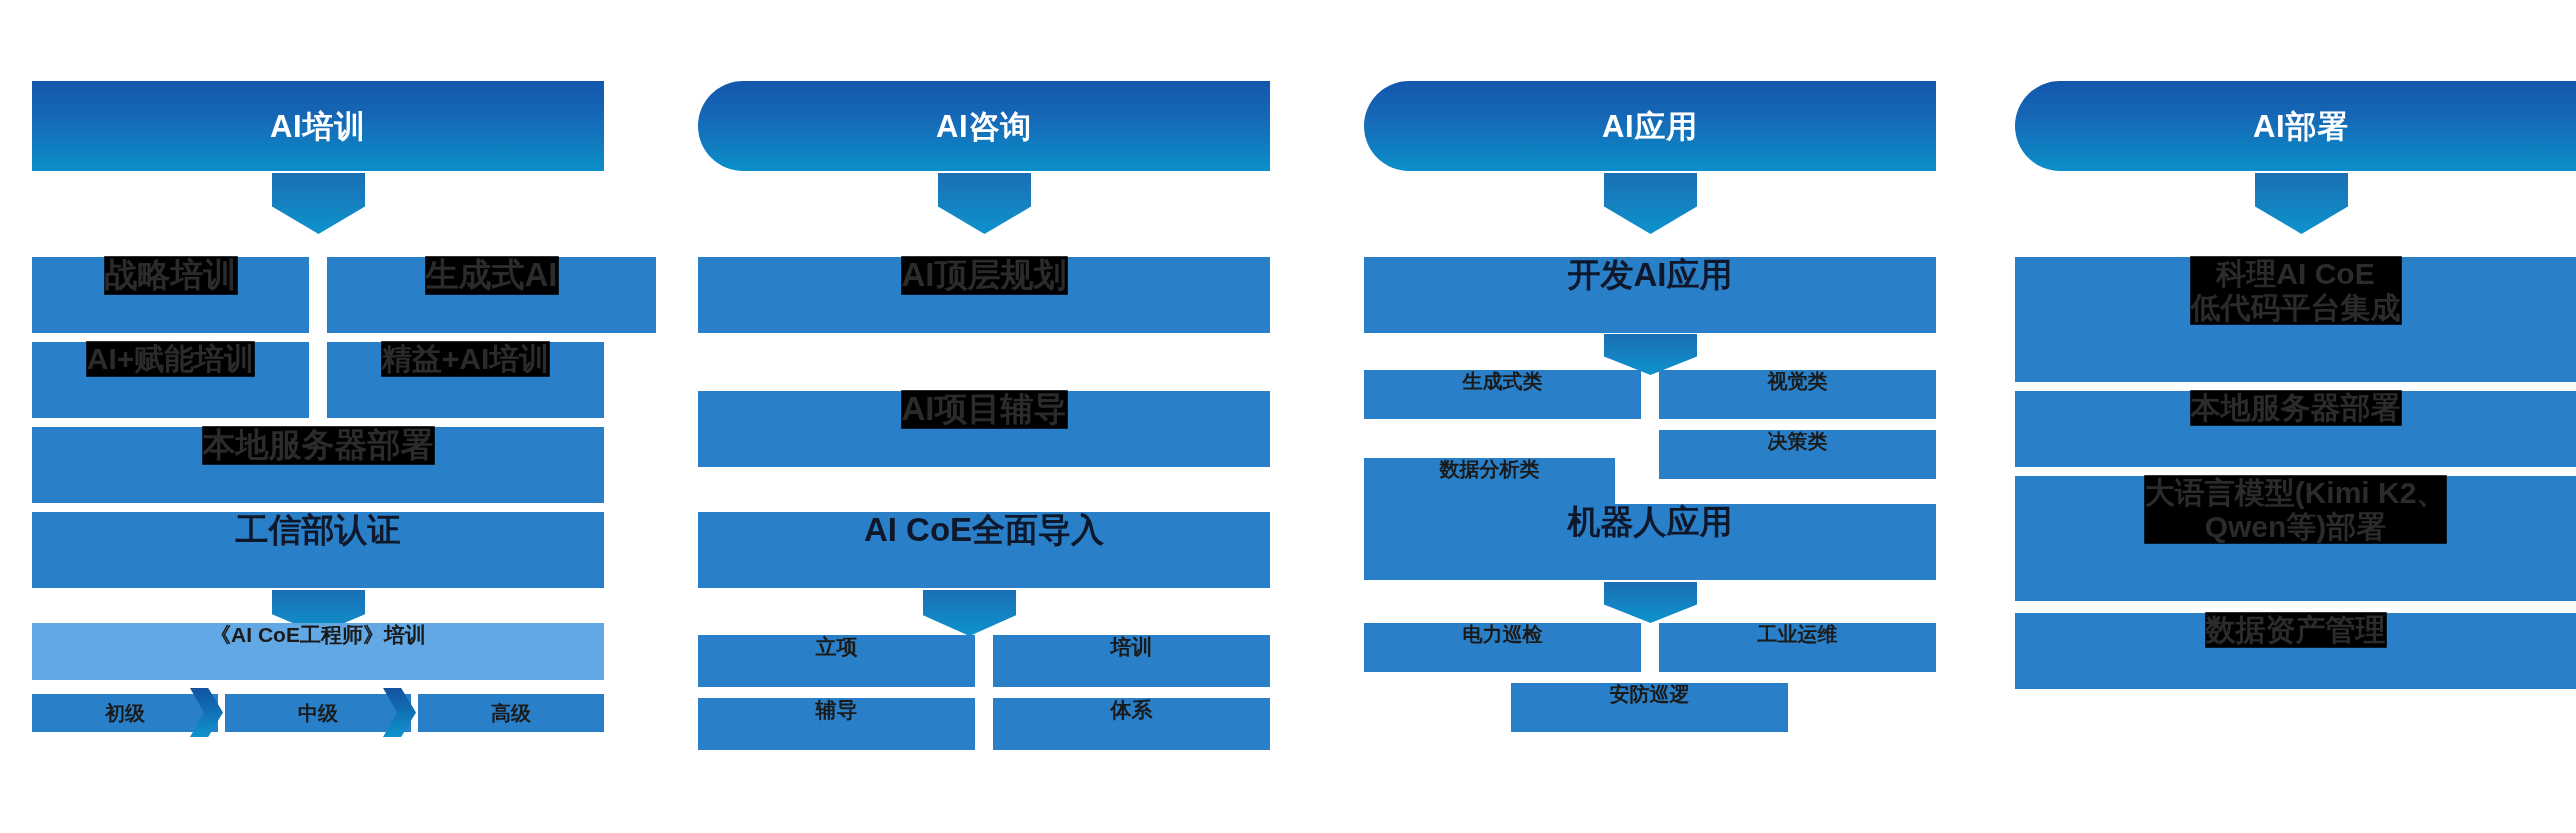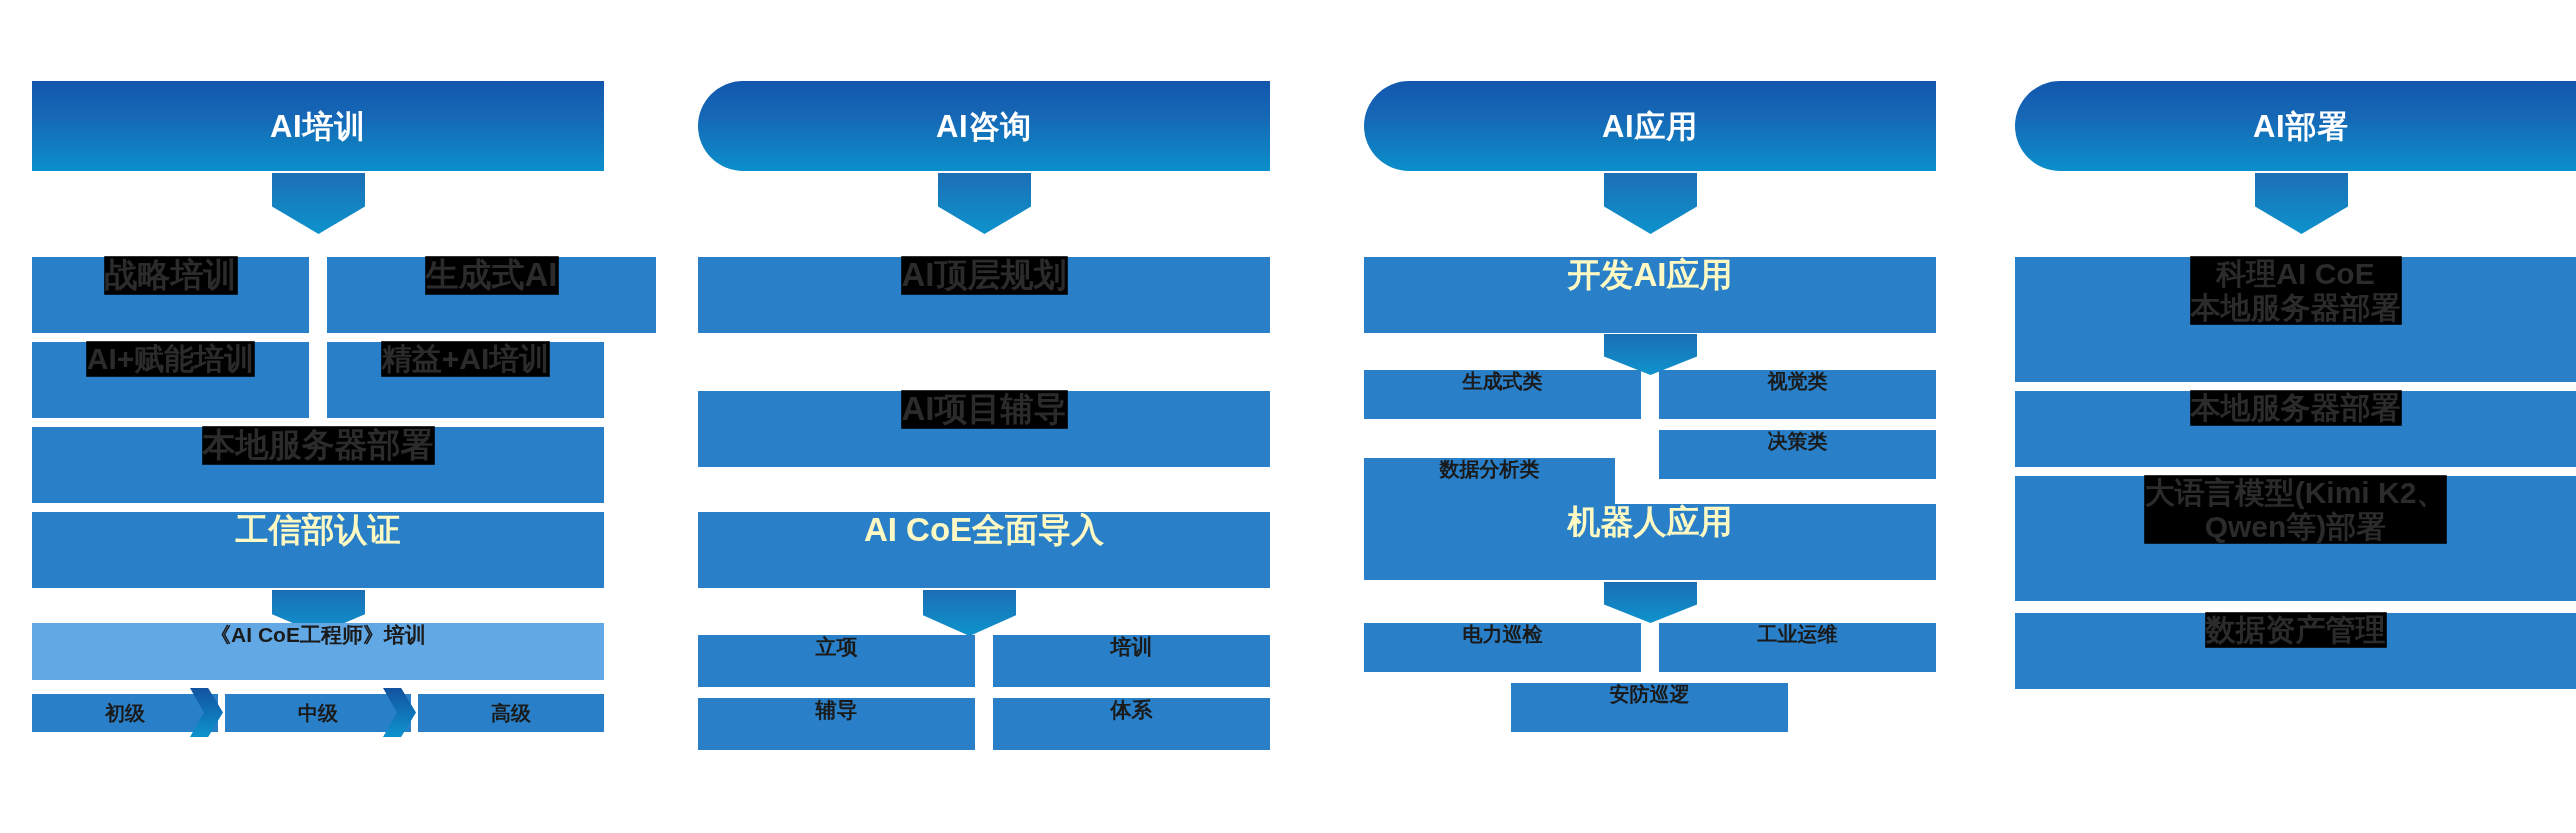--- a/index.html
+++ b/index.html
@@ -91,21 +91,21 @@
     line-height: 1.12;
     white-space: pre-line;
   }
   
   .hl {
     background: #000000;
     color: #2b2b2b;
     box-shadow: 0 0 0 0.8px #000000;
   }
   .plain-white {
-    color: #fef9c3;
+    color: #0f172a;
   }
   .plain-dark {
     color: #1a1a1a;
   }
   .t-lg   { font-size: 33px; font-weight: bold; }
   .t-md   { font-size: 30px; font-weight: bold; }
   .t-sm   { font-size: 21px; font-weight: bold; }
   .t-xs   { font-size: 20px; font-weight: bold; }
 
   .lightbar {
@@ -274,21 +274,21 @@
   <div class="column col-3">
 
     <div class="header rounded">
       <span class="header-title">AI部署</span>
     </div>
 
     <div class="flow-arrow down" style="left:240px; top:173px;"></div>
 
     <div class="box" style="left:0px; top:257px; width:561px; height:125px;">
       <span class="box-label t-md hl">科理AI CoE
-本地服务器部署</span>
+低代码平台集成</span>
     </div>
 
     <div class="box" style="left:0px; top:391px; width:561px; height:76px;">
       <span class="box-label t-md hl">本地服务器部署</span>
     </div>
 
     <div class="box" style="left:0px; top:476px; width:561px; height:125px;">
       <span class="box-label t-md hl">大语言模型(Kimi K2、
 Qwen等)部署</span>
     </div>

